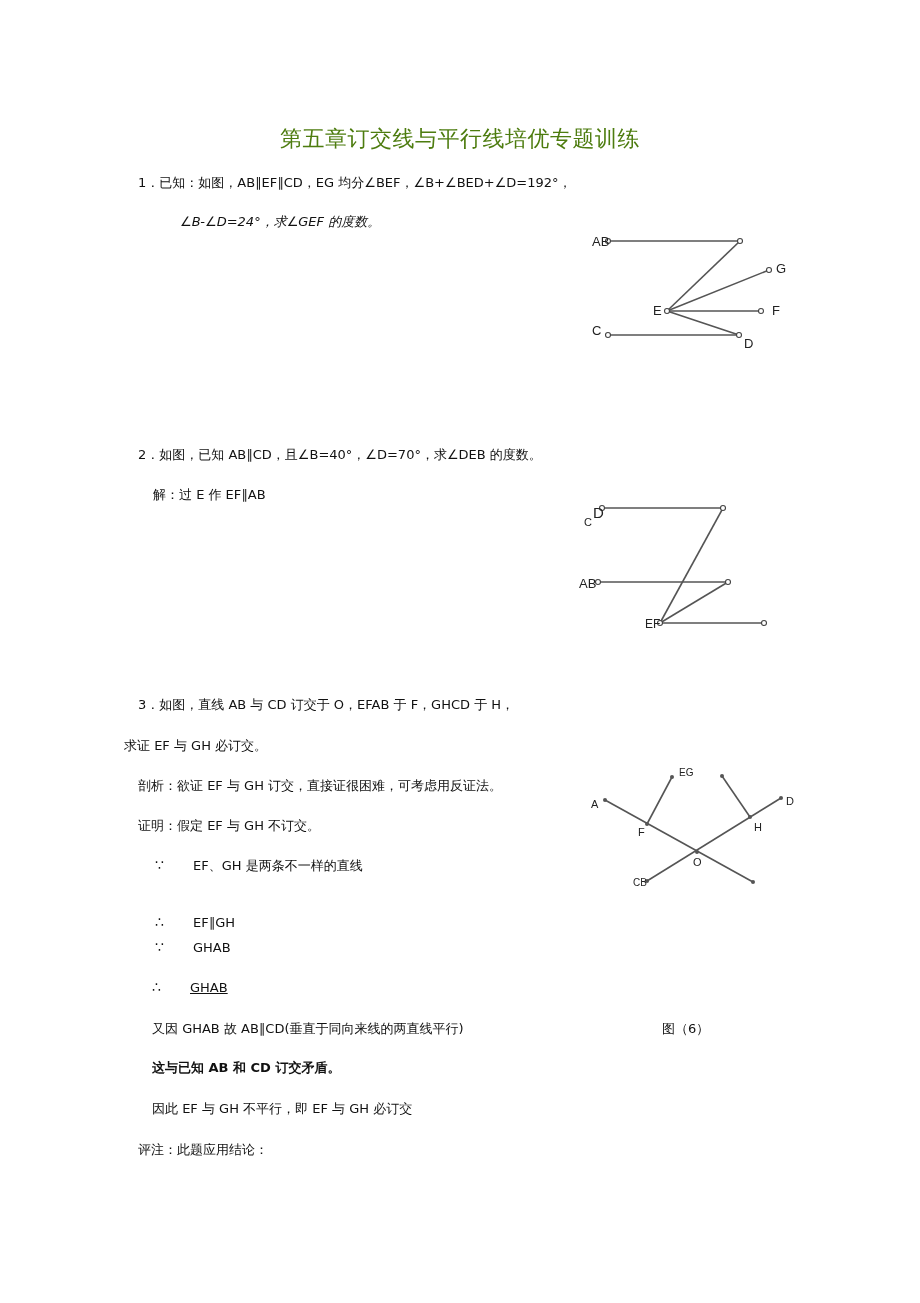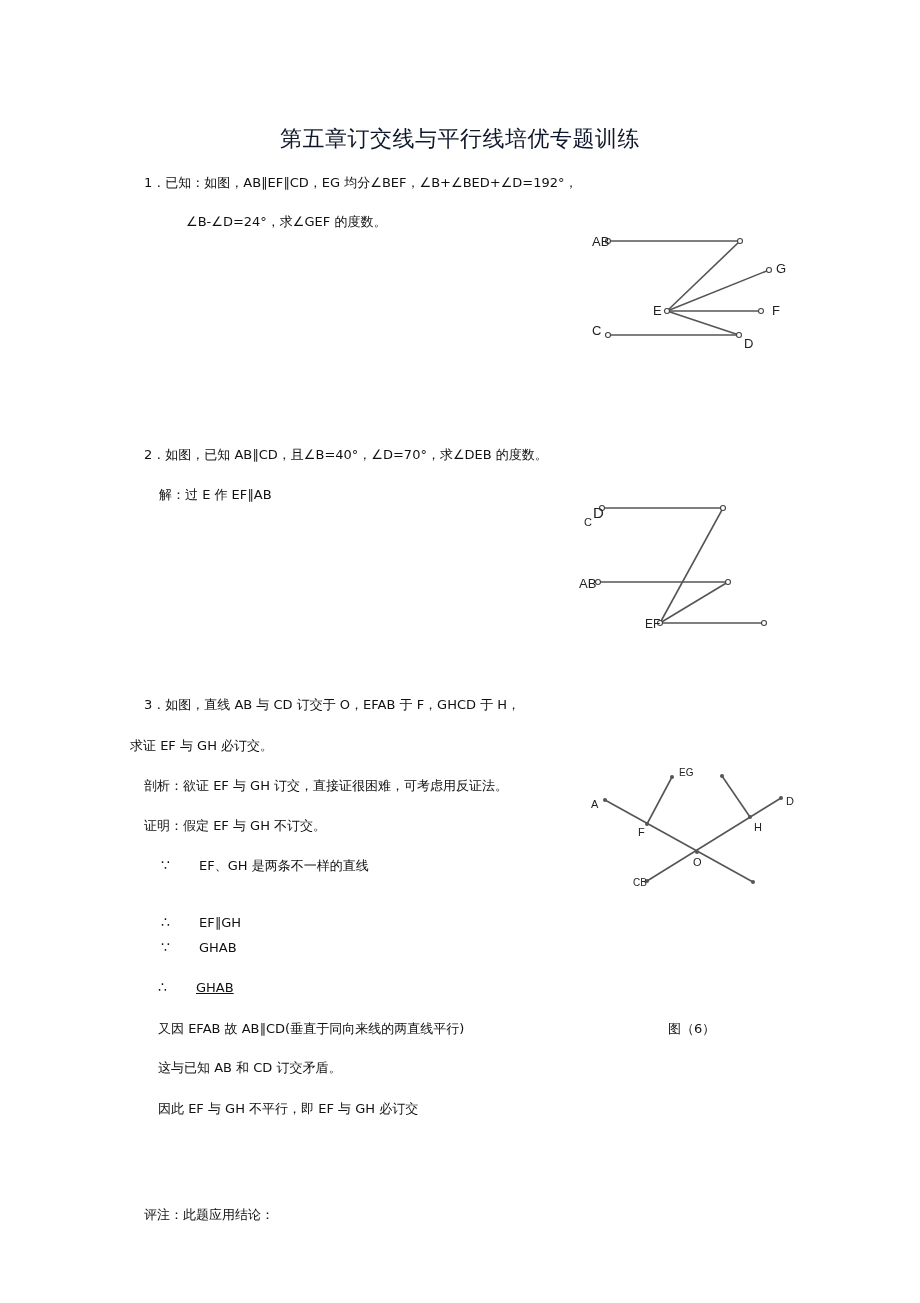--- a/index.html
+++ b/index.html
@@ -1,33 +1,33 @@
 <!DOCTYPE html>
 <html><head>
   <meta charset="utf-8">
   <style>
     html, body { margin: 0; padding: 0; background: #ffffff; }
     body { width: 920px; height: 1303px; position: relative; overflow: hidden;
            font-family: "DejaVu Sans", "Liberation Sans", sans-serif; color: #111; }
     .title { position: absolute; top: 124px; left: 0; width: 920px; text-align: center;
-             font-family: "DejaVu Serif", "Liberation Serif", serif; font-size: 22px; color: #0f172a; letter-spacing: 0.5px; }
-    .line { position: absolute; font-size: 13px; white-space: nowrap; color: #111; margin-left: 6px; }
+             font-family: "DejaVu Serif", "Liberation Serif", serif; font-size: 22px; color: #4d7c0f; letter-spacing: 0.5px; }
+    .line { position: absolute; font-size: 13px; white-space: nowrap; color: #111; }
     .sym { display: inline-block; width: 38px; font-size: 14px; }
     svg.fig { position: absolute; overflow: visible; }
     svg text { font-family: "Liberation Sans", "DejaVu Sans", sans-serif; fill: #222; }
     .seg { stroke: #555; stroke-width: 1.6; }
     .pt { fill: #fff; stroke: #444; stroke-width: 1.1; }
   </style>
 </head>
 <body>
 
 <div class="title">第五章订交线与平行线培优专题训练</div>
 
 <div class="line" style="top:174px; left:138px;">1．已知：如图，AB∥EF∥CD，EG 均分∠BEF，∠B+∠BED+∠D=192°，</div>
-<div class="line" style="top:213px; left:180px;">∠B-∠D=24°，求∠GEF 的度数。</div>
+<div class="line" style="top:213px; left:180px;font-style:italic;">∠B-∠D=24°，求∠GEF 的度数。</div>
 
 <svg class="fig" style="left:580px; top:225px;" width="220" height="135">
   <line class="seg" x1="28" y1="16" x2="160" y2="16"></line>
   <line class="seg" x1="160" y1="16" x2="87" y2="86"></line>
   <line class="seg" x1="87" y1="86" x2="189" y2="45"></line>
   <line class="seg" x1="87" y1="86" x2="181" y2="86"></line>
   <line class="seg" x1="87" y1="86" x2="159" y2="110"></line>
   <line class="seg" x1="28" y1="110" x2="159" y2="110"></line>
   <circle class="pt" cx="28" cy="16" r="2.5"></circle>
   <circle class="pt" cx="160" cy="16" r="2.5"></circle>
@@ -76,25 +76,25 @@
 <div class="line" style="top:914px; left:155px;">
   <span class="sym">∴</span><span>EF∥GH</span>
 </div>
 <div class="line" style="top:939px; left:155px;">
   <span class="sym">∵</span><span>GHAB</span>
 </div>
 <div class="line" style="top:979px; left:152px;text-decoration:underline;">
   <span class="sym">∴</span><span>GHAB</span>
 </div>
 
-<div class="line" style="top:1020px; left:152px;">又因 EFAB 故 AB∥CD(垂直于同向来线的两直线平行)</div>
+<div class="line" style="top:1020px; left:152px;">又因 GHAB 故 AB∥CD(垂直于同向来线的两直线平行)</div>
 <div class="line" style="top:1020px; left:662px;">图（6）</div>
-<div class="line" style="top:1059px; left:152px;">这与已知 AB 和 CD 订交矛盾。</div>
+<div class="line" style="top:1059px; left:152px;font-weight:bold;">这与已知 AB 和 CD 订交矛盾。</div>
 <div class="line" style="top:1100px; left:152px;">因此 EF 与 GH 不平行，即 EF 与 GH 必订交</div>
-<div class="line" style="top:1206px; left:138px;">评注：此题应用结论：</div>
+<div class="line" style="top:1141px; left:138px;">评注：此题应用结论：</div>
 
 <svg class="fig" style="left:580px; top:755px;" width="230" height="145">
   <line class="seg" x1="25" y1="45" x2="173" y2="127"></line>
   <line class="seg" x1="67" y1="126" x2="201" y2="43"></line>
   <line class="seg" x1="67" y1="69" x2="92" y2="22"></line>
   <line class="seg" x1="170" y1="62" x2="142" y2="21"></line>
   <circle cx="25" cy="45" r="2" fill="#555"></circle>
   <circle cx="173" cy="127" r="2" fill="#555"></circle>
   <circle cx="67" cy="126" r="2" fill="#555"></circle>
   <circle cx="201" cy="43" r="2" fill="#555"></circle>

